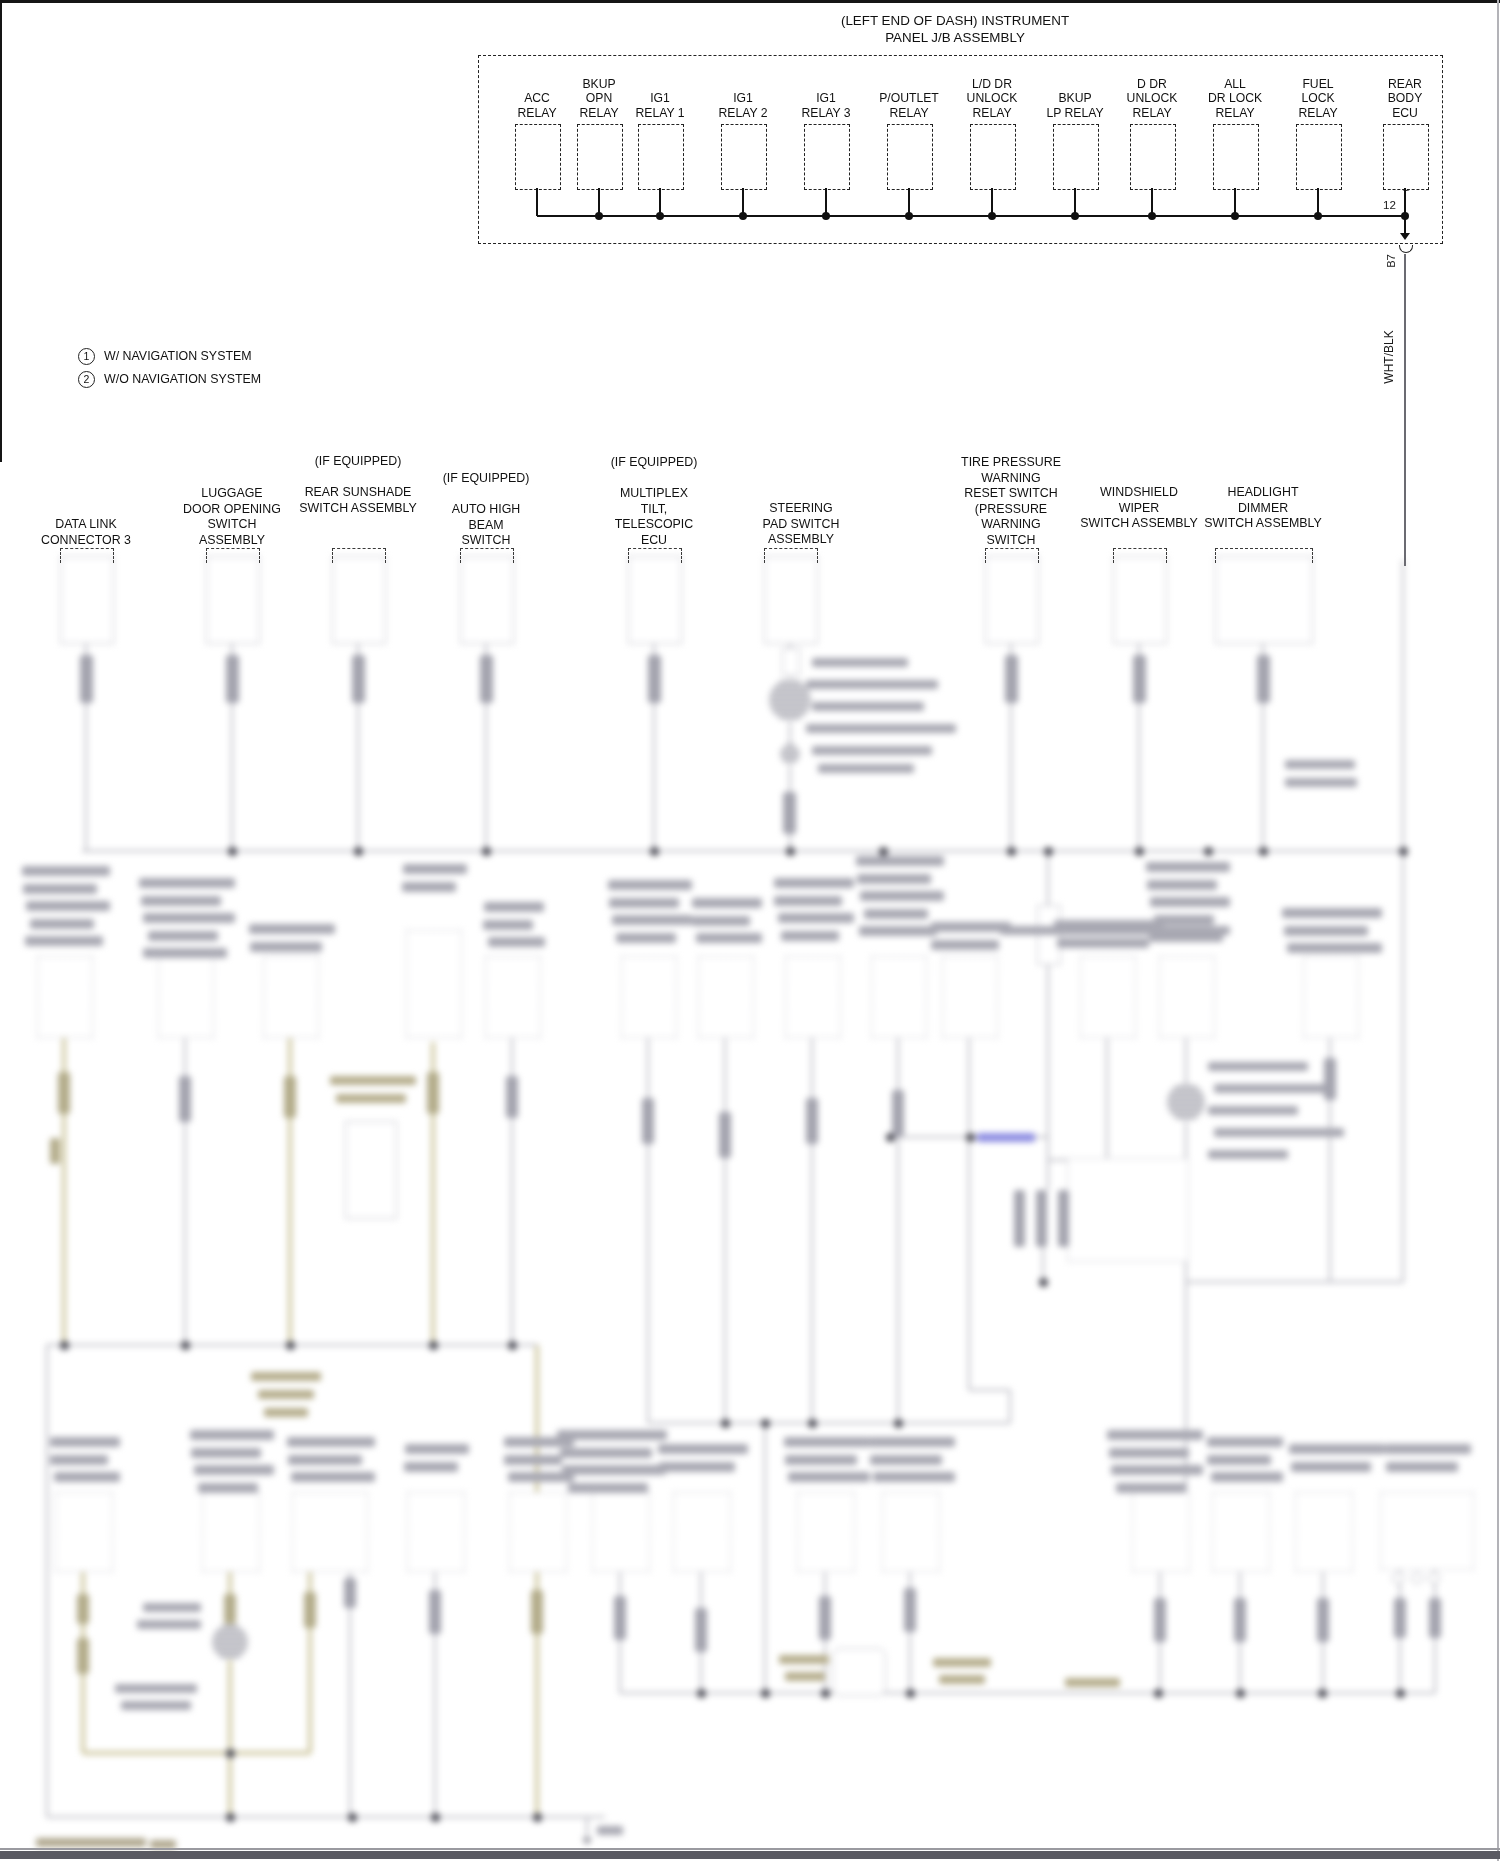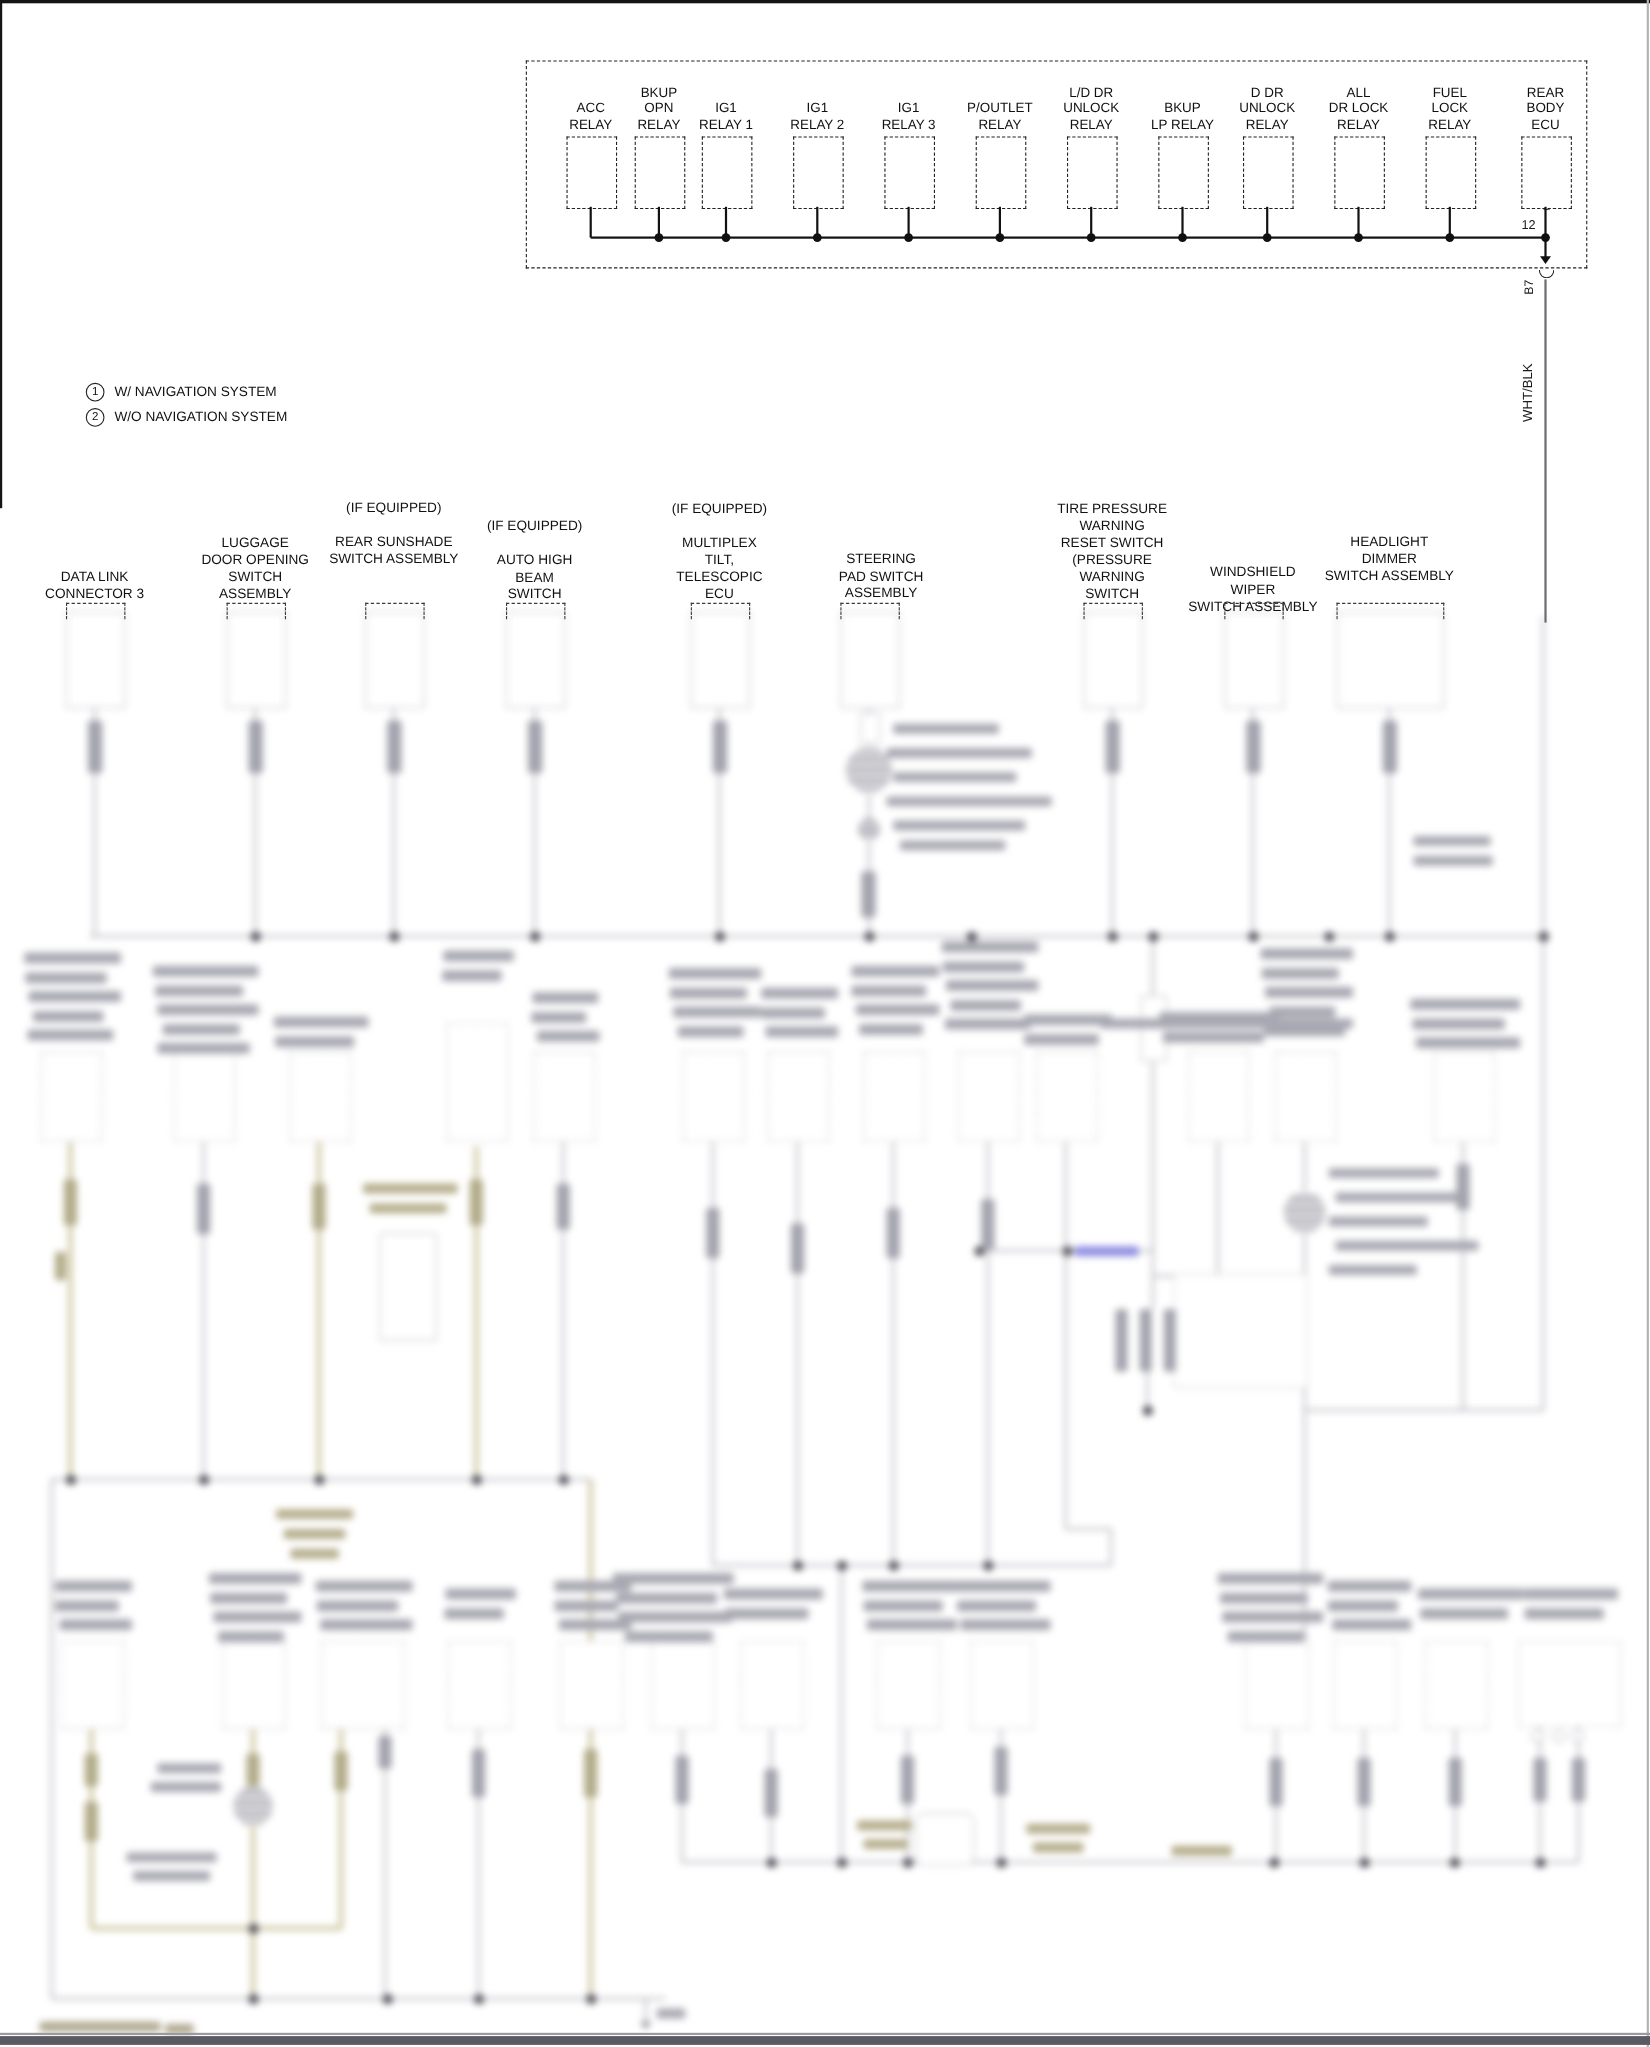--- a/index.html
+++ b/index.html
@@ -343,20 +343,22 @@
       <div class="bblob" style="left: 1429px; top: 1598px; width: 12px; height: 40px;"></div>
       <div class="btri-d" style="left: 582px; top: 1838px;"></div>
     </div>
 
   <div class="abs" style="left:0;top:0;width:1500px;height:3px;background:#151515;"></div>
   <div class="abs" style="left:0;top:0;width:2px;height:462px;background:#151515;"></div>
   <div class="abs" style="left:1497px;top:0;width:2px;height:1861px;background:#b3b3b8;"></div>
   <div class="abs" style="left:0;top:1848px;width:1500px;height:2px;background:#9a9aa0;"></div>
   <div class="abs" style="left:0;top:1851px;width:1500px;height:8px;background:#5a5a62;"></div>
 
+  <div class="txt" style="left:755px;top:13px;width:400px;line-height:16.5px;font-size:13.4px;">(LEFT END OF DASH) INSTRUMENT
+PANEL J/B ASSEMBLY</div>
   <div class="dashbox" style="left:478px;top:55px;width:963px;height:187px;background:transparent;"></div>
 
   <div class="abs" style="left:1368px;top:198px;width:28px;text-align:right;font-size:11.6px;">12</div>
   <div class="abs rot" style="left:1371px;top:255px;width:40px;text-align:center;font-size:11.2px;">B7</div>
   <div class="abs rot" style="left:1354px;top:350px;width:70px;text-align:center;font-size:12px;">WHT/BLK</div>
 
   <div class="vl" style="left:1404px;top:216px;width:1.6px;height:18px;"></div>
   <div class="tri-d" style="left:1400px;top:233px;"></div>
   <div class="arc" style="left:1399px;top:183px;"></div>
   <div class="arc" style="left:1399px;top:245px;"></div>
@@ -462,21 +464,21 @@
 PAD SWITCH
 ASSEMBLY</div>
     <div class="boxtop" style="left: 764px; top: 548px; width: 52px; height: 14px;"></div>
     <div class="txt" style="left: 916px; top: 455px; width: 190px;">TIRE PRESSURE
 WARNING
 RESET SWITCH
 (PRESSURE
 WARNING
 SWITCH</div>
     <div class="boxtop" style="left: 985px; top: 548px; width: 52px; height: 14px;"></div>
-    <div class="txt" style="left: 1044px; top: 513px; width: 190px;">WINDSHIELD
+    <div class="txt" style="left: 1044px; top: 485px; width: 190px;">WINDSHIELD
 WIPER
 SWITCH ASSEMBLY</div>
     <div class="boxtop" style="left: 1113px; top: 548px; width: 52px; height: 14px;"></div>
     <div class="txt" style="left: 1168px; top: 485px; width: 190px;">HEADLIGHT
 DIMMER
 SWITCH ASSEMBLY</div>
     <div class="boxtop" style="left: 1215px; top: 548px; width: 96px; height: 14px;"></div>
   </div>
 
 </body></html>

